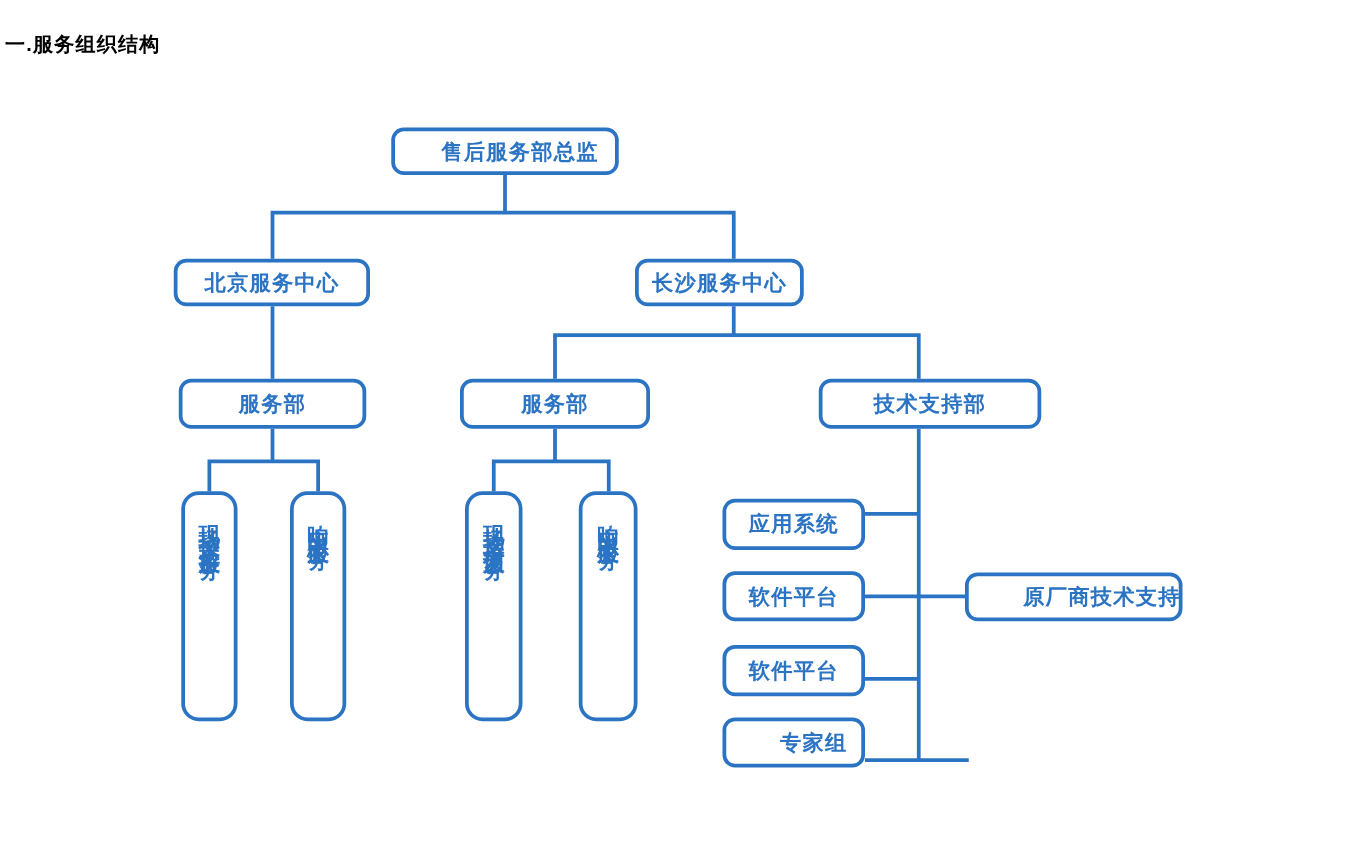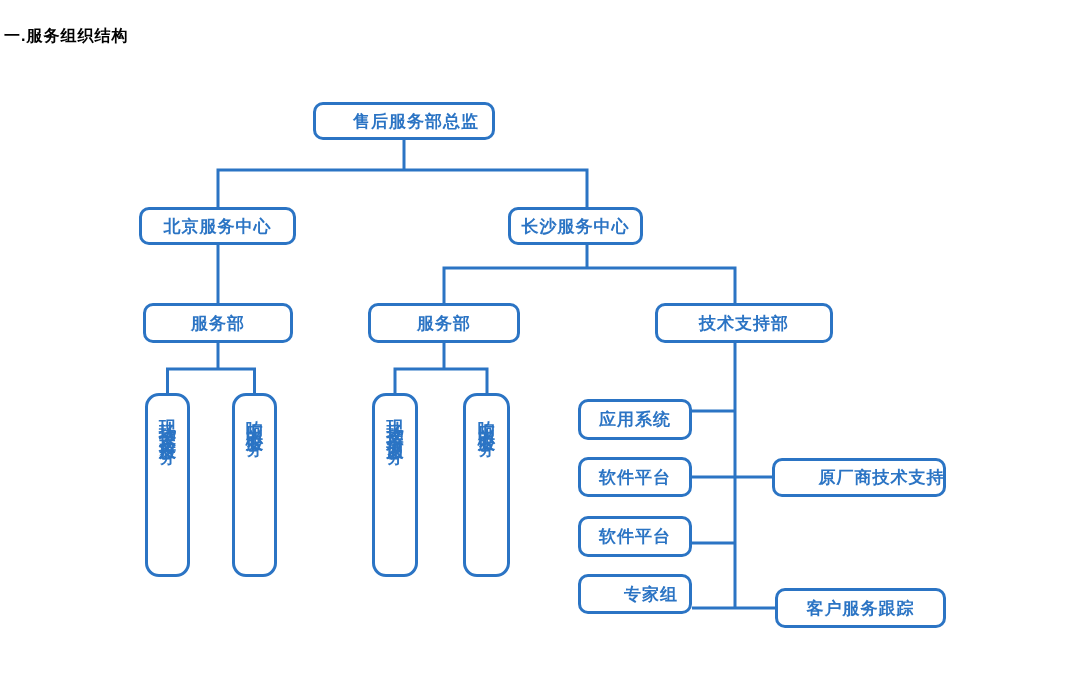--- a/index.html
+++ b/index.html
@@ -130,17 +130,14 @@
   <div class="node" style="left:578px; top:516px; width:114px; height:41px;">
     <span>软件平台</span>
   </div>
   <div class="node" style="left:578px; top:574px; width:114px; height:40px;padding-left:32px;">
     <span>专家组</span>
   </div>
 
   <div class="node" style="left:772px; top:458px; width:174px; height:39px;padding-left:45px;">
     <span>原厂商技术支持</span>
   </div>
-  <div class="node" style="left:775px; top:588px; width:171px; height:40px;">
-    <span>客户服务跟踪</span>
-  </div>
 
 </div>
 
 </body></html>

